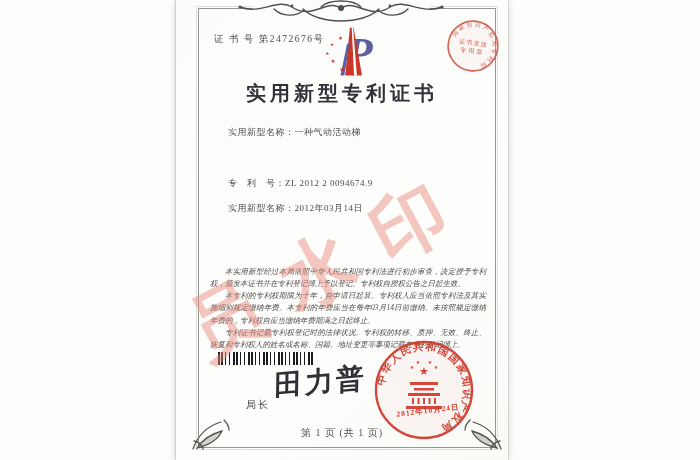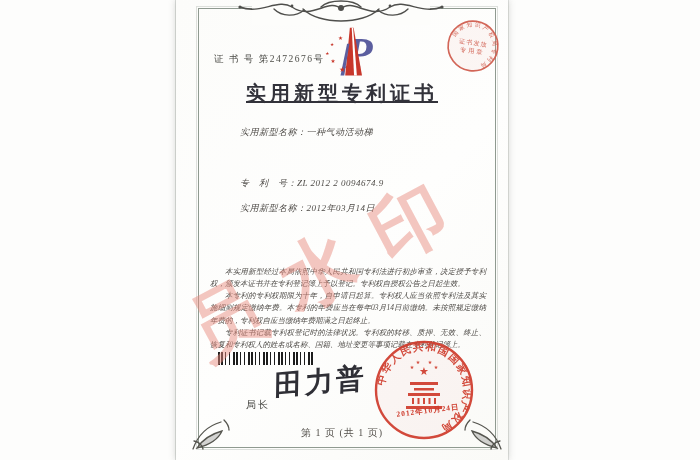--- a/index.html
+++ b/index.html
@@ -7,25 +7,25 @@
          font-family:"Liberation Serif", serif;}
   .page{position:absolute;left:176px;top:0;width:332px;height:460px;
         background:linear-gradient(135deg,#fcfcfa 0%,#fefefd 55%,#fafaf7 100%);
         box-shadow:0 0 7px rgba(90,95,85,.28), -1px 0 0 rgba(120,130,120,.25), 1px 0 0 rgba(120,130,120,.2);}
   .frame{position:absolute;left:22px;top:8px;right:12px;bottom:12px;
          border:1.5px solid #8f9a90;outline:1px solid rgba(140,152,140,.28);outline-offset:1.5px;}
   .garland{position:absolute;left:58px;top:-5px;width:214px;height:36px;}
   .corner{position:absolute;width:42px;height:34px;bottom:9px;}
   .corner.left{left:15px;}
   .corner.right{right:5px;transform:scaleX(-1);}
-  .certno{position:absolute;left:38px;top:33px;font-size:9.5px;letter-spacing:1.5px;color:#4b4b46;margin-top:20px;}
+  .certno{position:absolute;left:38px;top:33px;font-size:9.5px;letter-spacing:1.5px;color:#4b4b46;}
   .logo{position:absolute;left:144px;top:24px;width:56px;height:58px;}
   .title{position:absolute;left:0;width:100%;top:80px;text-align:center;font-size:20px;
-         font-weight:bold;letter-spacing:4px;color:#32323a;text-decoration:underline;}
-  .frow{position:absolute;left:64px;white-space:nowrap;font-size:9px;color:#4e4b47;letter-spacing:.5px;font-style:italic;}
+         font-weight:bold;letter-spacing:4px;color:#32323a;}
+  .frow{position:absolute;left:52px;white-space:nowrap;font-size:9px;color:#4e4b47;letter-spacing:.5px;}
   .paras{position:absolute;left:34px;right:22px;top:266px;font-size:7.5px;line-height:1.62;
          color:#4e4b47;text-align:justify;}
   .paras p{margin:0;text-indent:2em;font-style:italic;}
   .barcode{position:absolute;left:42px;top:352px;width:96px;height:13px;
         background:repeating-linear-gradient(90deg,#1d1d1d 0 2px,#fff 2px 3px,#1d1d1d 3px 5px,#fff 5px 7px,#1d1d1d 7px 8px,#fff 8px 11px,#1d1d1d 11px 12px,#fff 12px 15px);}
   .director{position:absolute;left:70px;top:389px;font-size:10px;letter-spacing:2px;color:#3c3c38;margin-top:9px;}
   .sign{position:absolute;left:98px;top:363px;font-size:28px;color:#2f2f36;letter-spacing:3px;
         transform:rotate(-5deg) skewX(-6deg);font-family:"DejaVu Sans",sans-serif;font-weight:600;}
   .bigseal{position:absolute;left:196px;top:338px;width:104px;height:104px;opacity:.92;z-index:4;}
   .sealdate{position:absolute;left:208px;top:406px;width:88px;text-align:center;font-size:7.5px;

